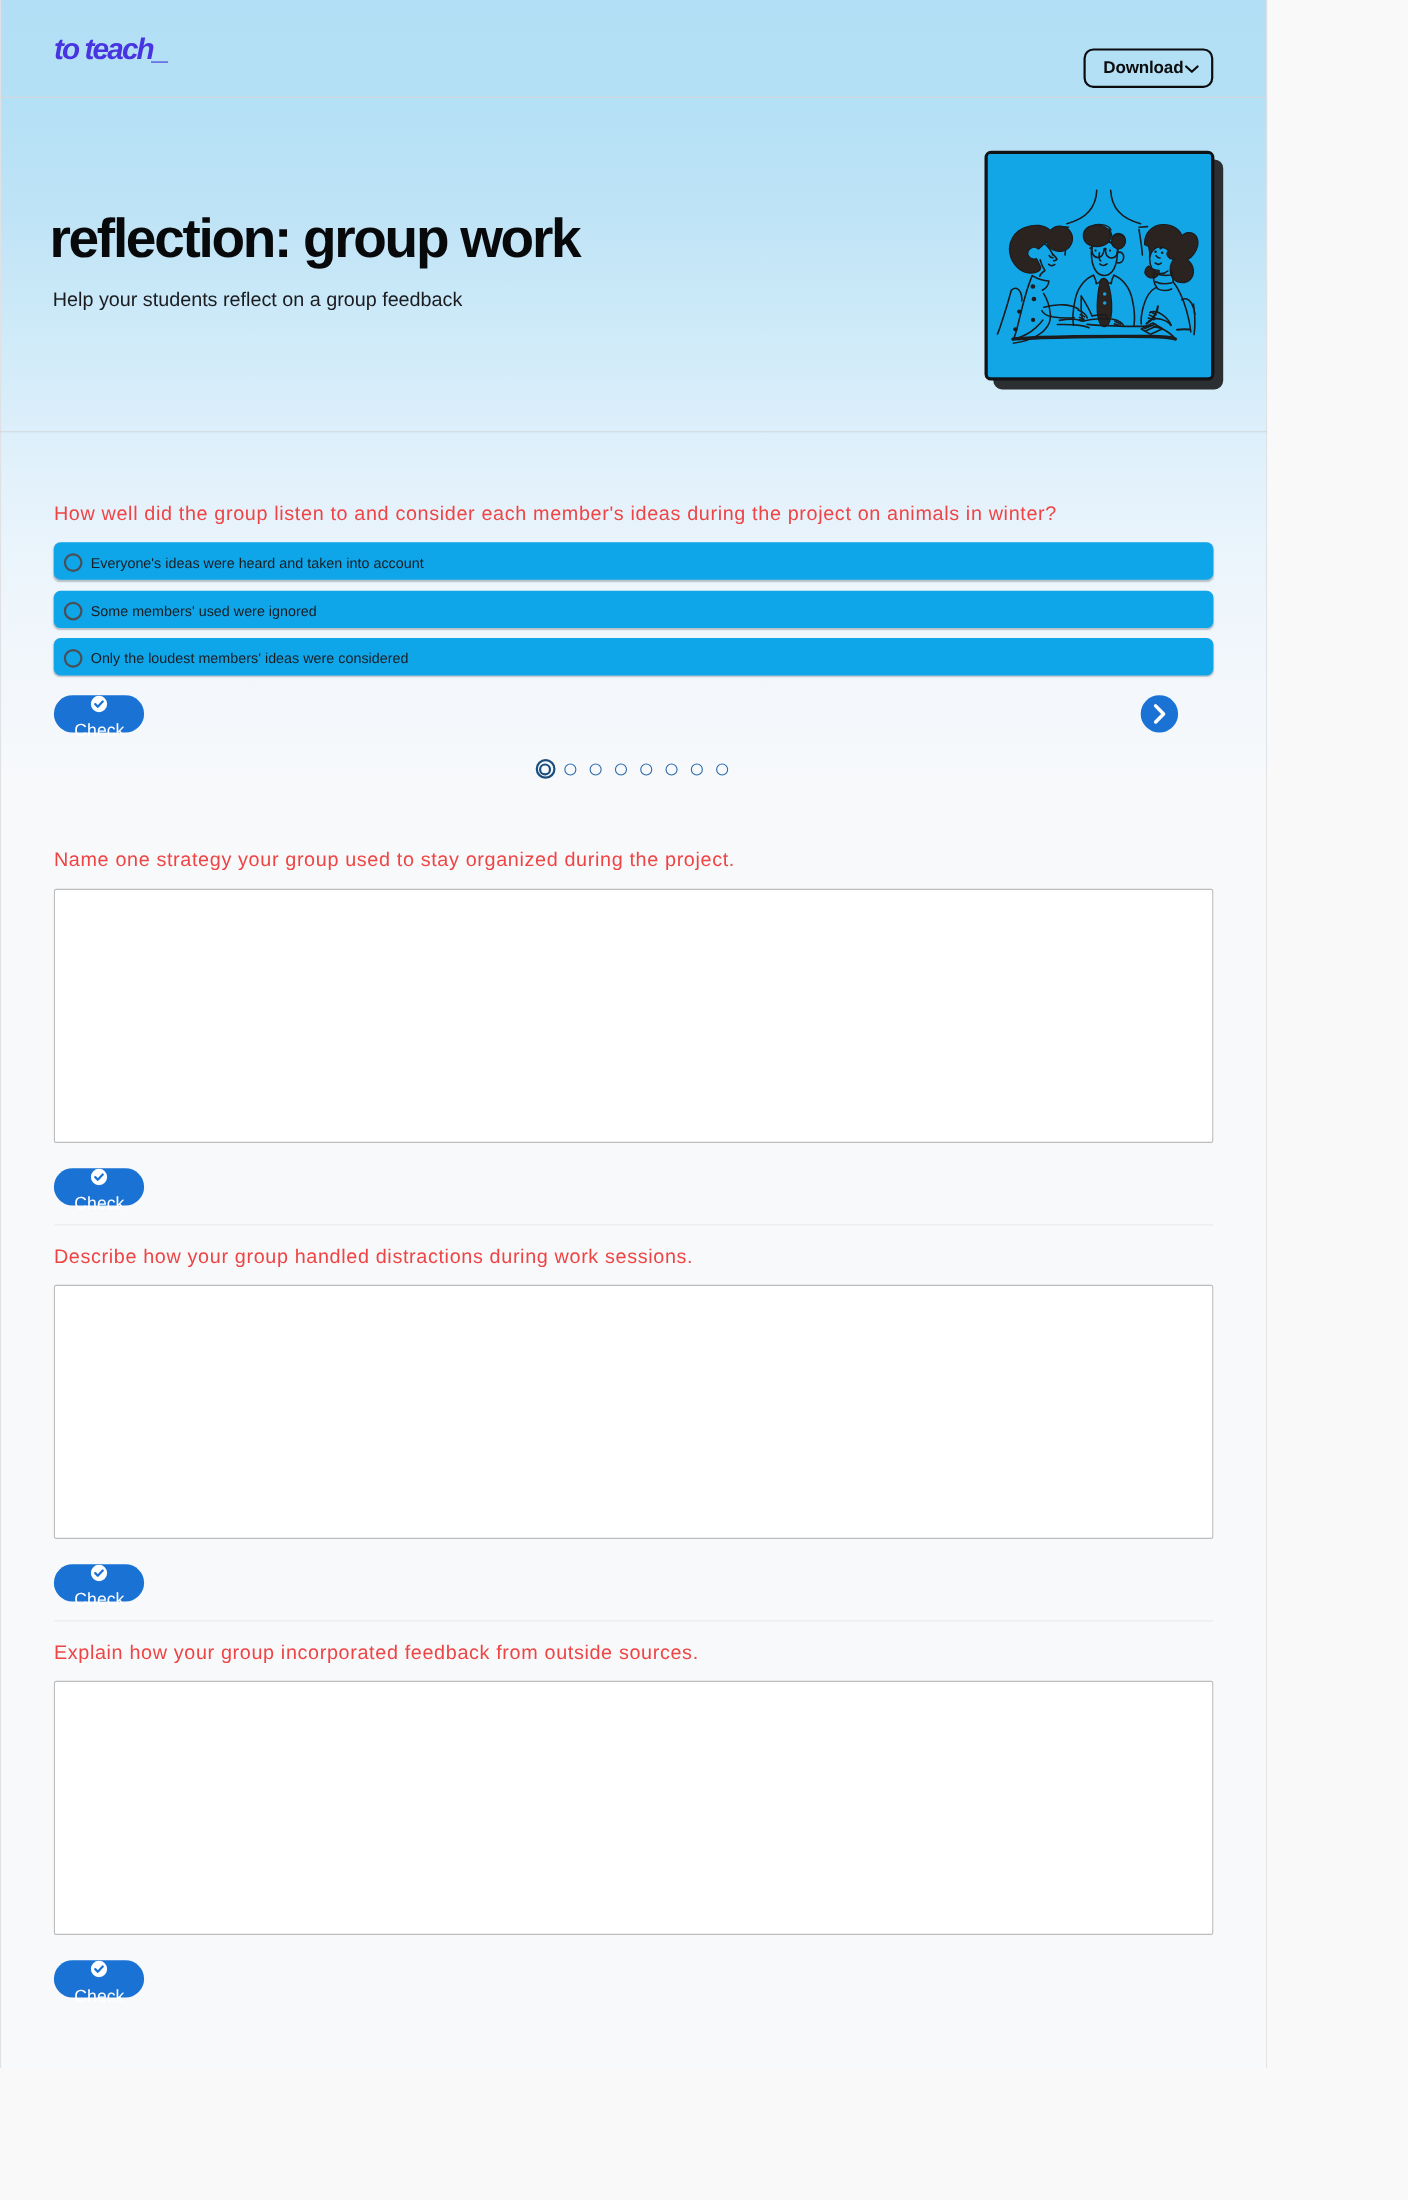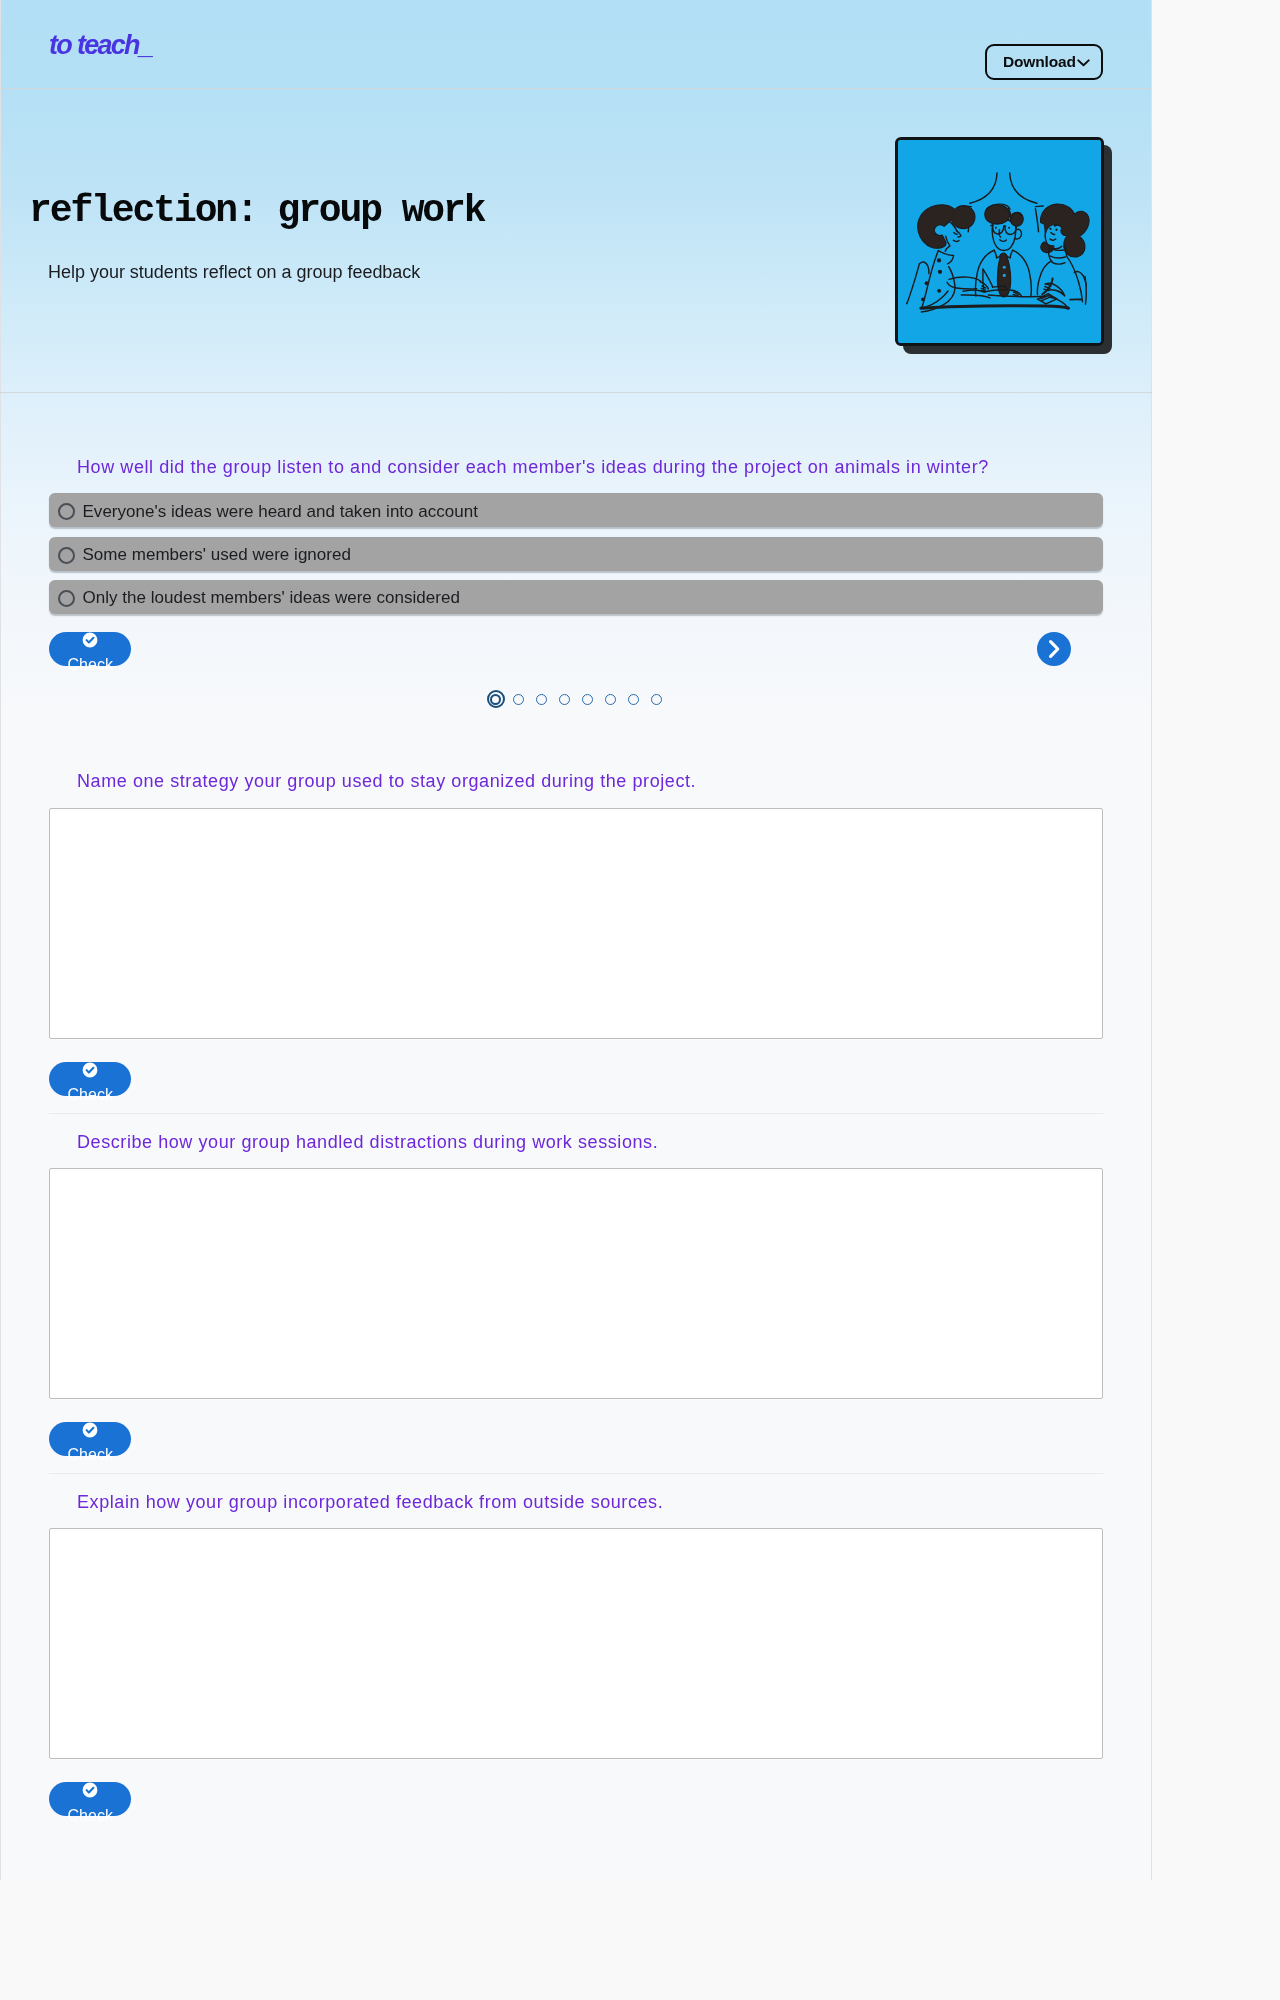--- a/index.html
+++ b/index.html
@@ -53,49 +53,48 @@
     width:118px; height:36px; padding:0 11px 0 16px;
     display:flex; align-items:center; justify-content:space-between; cursor:pointer;
     font-family:inherit; font-size:15.5px; font-weight:700; color:#0b0c0e;
     letter-spacing:-0.15px;
   }
   .dl-btn svg { display:block; }
 
   
   .hero { height:304px; padding:0 48px; position:relative; }
   .hero h1 {
-    position:absolute; left:28px; top:104px;
-    font-family:Liberation Mono, monospace;
-    font-size:38px; font-weight:700; letter-spacing:-2.1px; color:#08090b;
+    position:absolute; left:44px; top:104px;
+    font-family:Liberation Sans, sans-serif;
+    font-size:50px; font-weight:700; letter-spacing:-2.1px; color:#08090b;
     line-height:1; white-space:nowrap;
   }
   .hero .sub {
     position:absolute; left:47px; top:175px;
     font-size:18px; color:#1a1c20; letter-spacing:-0.02px; line-height:1;
   }
   .hero-art { position:absolute; left:894px; top:49px; width:215px; height:215px; }
   .hero-art::before {
     content:""; position:absolute; left:8px; top:8px; width:209px; height:209px;
     background:#2c2f31; border-radius:8px; z-index:0;
   }
   .art-svg { position:relative; z-index:1; display:block; border-radius:6px;
     border:3px solid #111315; background:#13a6e7; }
 
   
   .main { padding:0 48px 0 48px; padding-bottom:64px; }
   .qblock { padding-top:64px; }
   .qtext {
-    font-size:18px; line-height:1.3; color:#6d28d9; letter-spacing:0.575px;
+    font-size:18px; line-height:1.3; color:#ef4444; letter-spacing:0.575px;
     margin-bottom:14px;
-    margin-left:28px;
   }
   .opt {
-    background:#a3a3a3; border-radius:6px; height:34px;
+    background:#0ea5e9; border-radius:6px; height:34px;
     display:flex; align-items:center; padding:2.5px 0 0 8.5px;
-    margin-bottom:9.4px; font-size:17px; color:#1b1d21; letter-spacing:0.02px;
+    margin-bottom:9.4px; font-size:13px; color:#1b1d21; letter-spacing:0.02px;
     box-shadow:0 1.2px 1.2px rgba(60,68,80,0.30);
   }
   .radio {
     width:17px; height:17px; border:2px solid #4a4f56; border-radius:50%;
     margin-right:8px; flex:none;
   }
   .btnrow { display:flex; align-items:center; justify-content:space-between; height:34px; margin-top:18px; }
   .check-btn {
     background:#1a73d4; color:#fff; border:none; border-radius:999px;
     height:34px; padding:0 18px 0 18.5px;

